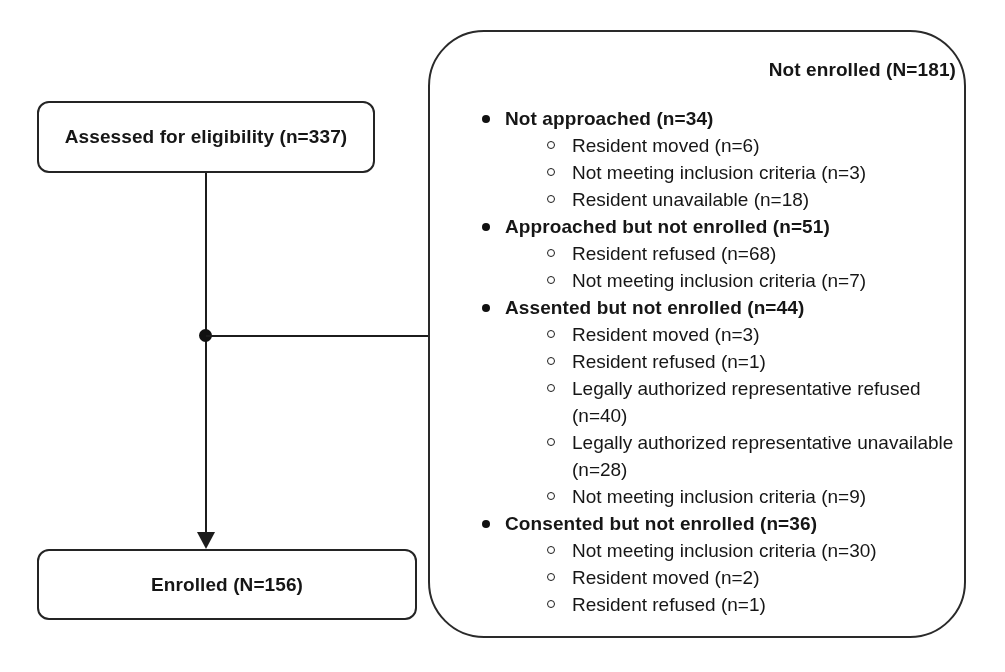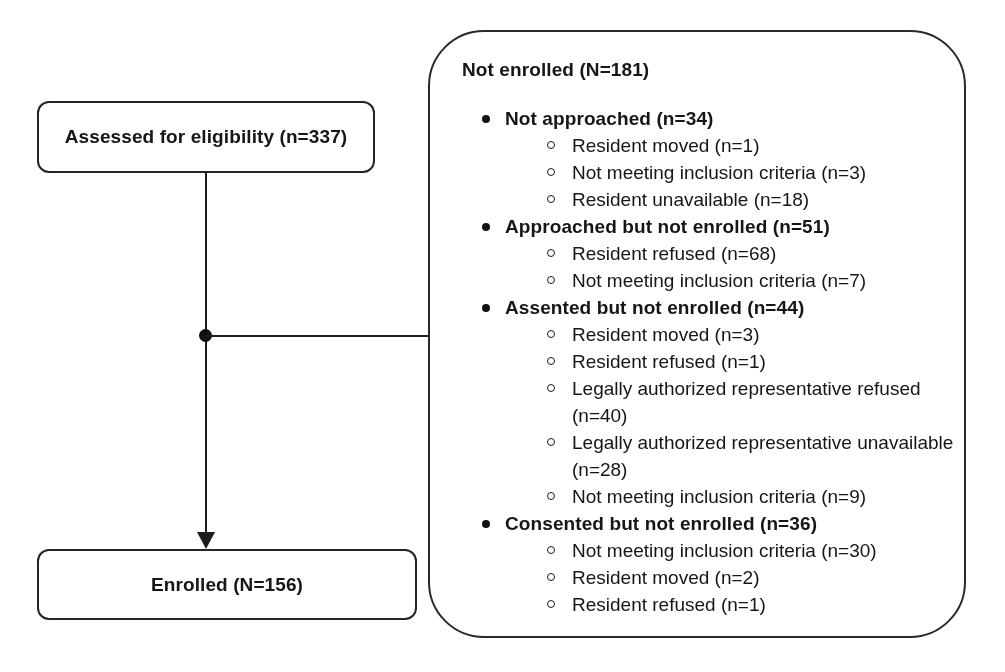--- a/index.html
+++ b/index.html
@@ -73,20 +73,21 @@
     background: #ffffff;
     box-sizing: border-box;
     padding: 24px 8px 0 32px;
     font-size: 19px;
     line-height: 27px;
   }
   .ne-title {
     font-weight: bold;
     margin-bottom: 22px;
     letter-spacing: 0.1px;
+    text-align: right;
   }
   .s-label {
     display: flex;
     align-items: flex-start;
     margin-left: 20px;
     font-weight: bold;
     letter-spacing: 0.1px;
   }
   .b1 {
     flex: 0 0 auto;
@@ -131,21 +132,21 @@
   <div class="big-box">
     <div class="ne-title">Not enrolled (N=181)</div>
 
     <div class="section">
       <div class="s-label">
         <span class="b1"></span>
         <span class="s-text">Not approached (n=34)</span>
       </div>
       <div class="subitem">
         <span class="b2"></span>
-        <span class="sub-text">Resident moved (n=1)</span>
+        <span class="sub-text">Resident moved (n=6)</span>
       </div>
       <div class="subitem">
         <span class="b2"></span>
         <span class="sub-text">Not meeting inclusion criteria (n=3)</span>
       </div>
       <div class="subitem">
         <span class="b2"></span>
         <span class="sub-text">Resident unavailable (n=18)</span>
       </div>
     </div>

